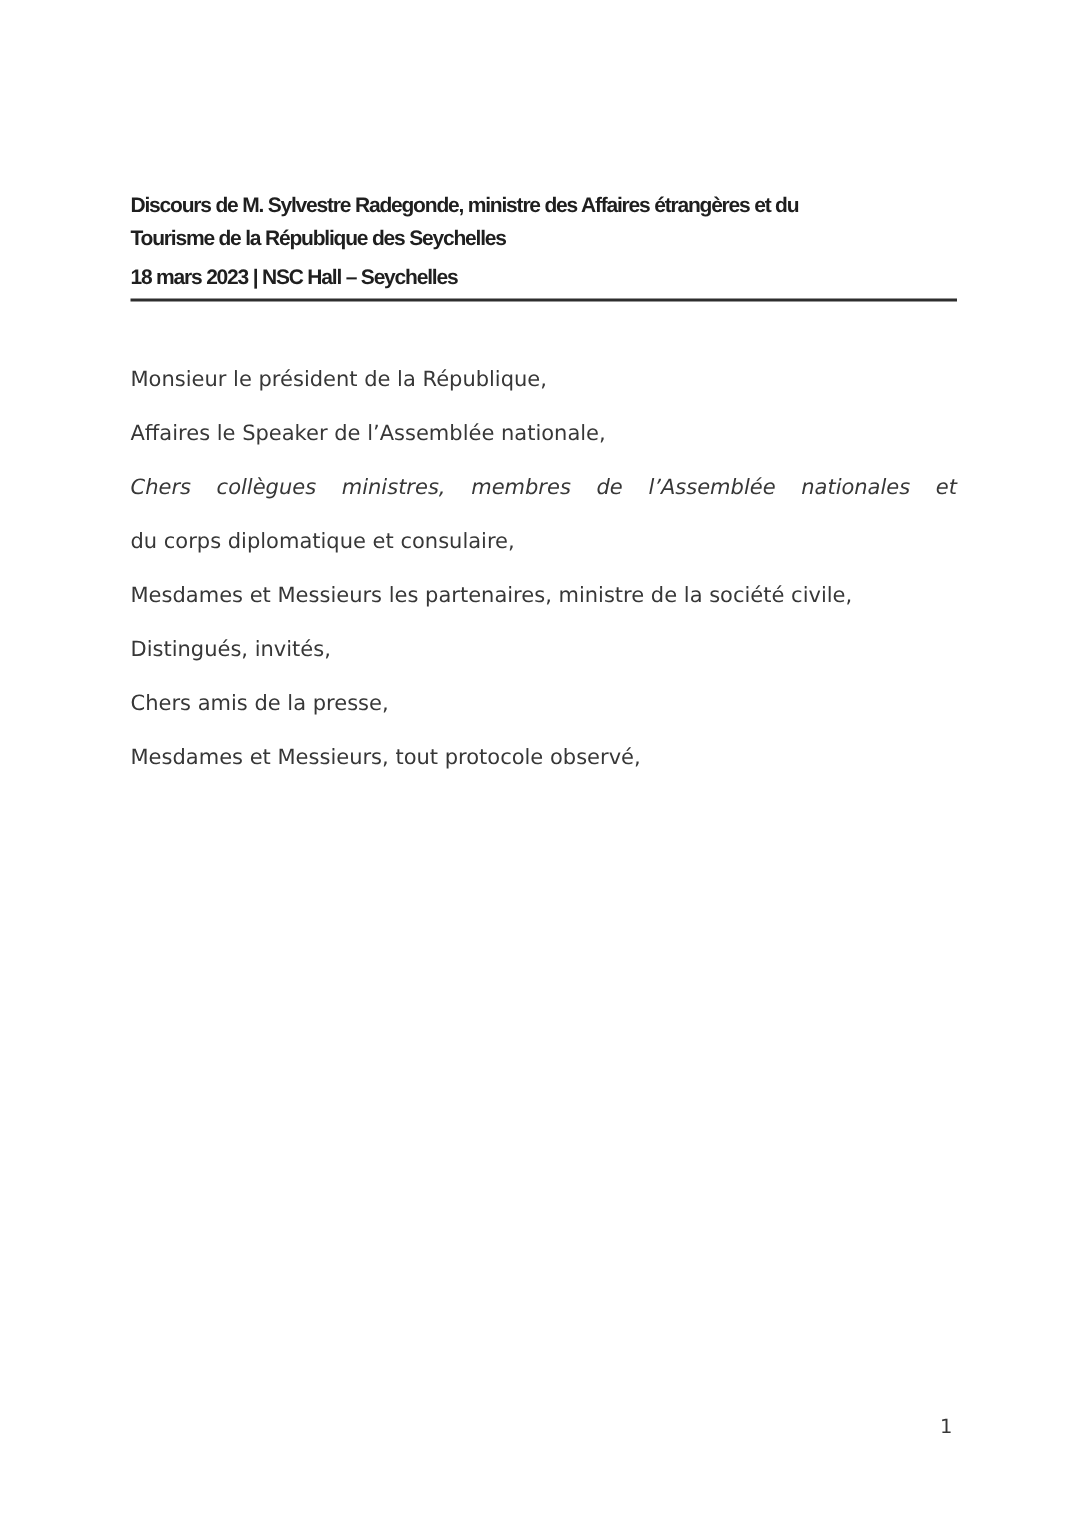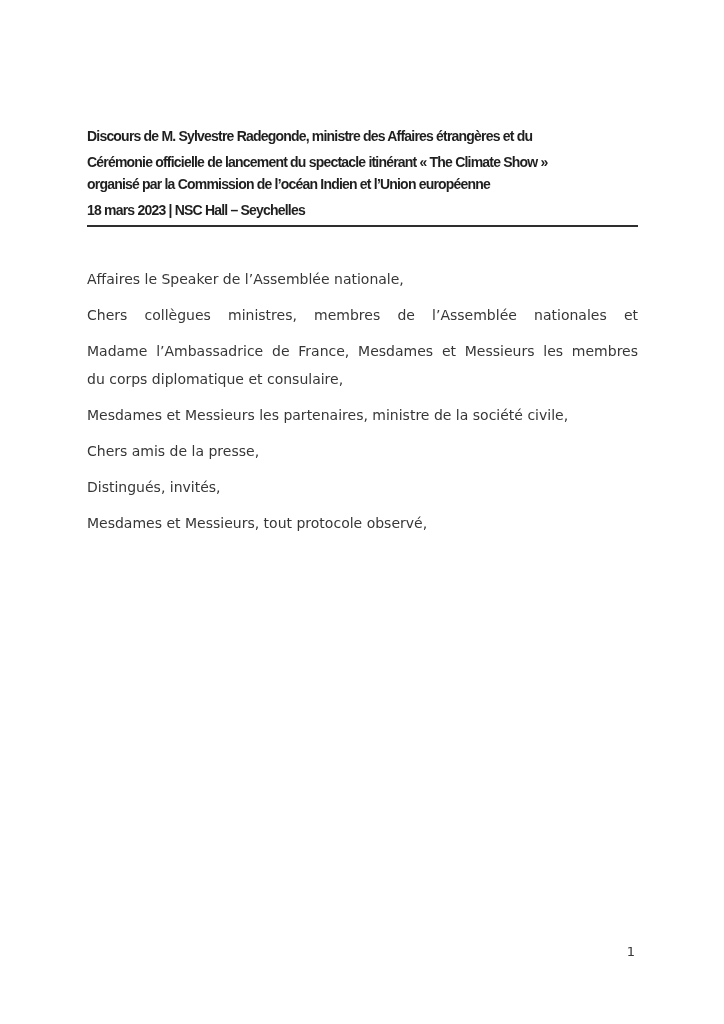--- a/index.html
+++ b/index.html
@@ -36,70 +36,70 @@
   .doc-body { margin-top: 38px; }
   .doc-body .para { margin: 0 0 8px 0; }
   .doc-body .line {
     font-size: 14px;
     line-height: 28px;
     color: #373737;
   }
   .doc-body .line.fill {
     text-align: justify;
     text-align-last: justify;
+    font-style: italic;
   }
   
   .footer {
     position: absolute;
     left: 87px; top: 944px;
     width: 548px;
     text-align: right;
     font-size: 13px;
     line-height: 16px;
     color: #373737;
   }
 </style>
 </head>
 <body>
 
 <div class="content">
 
   <div class="doc-header">
     <div class="para">
       <div class="line">Discours de M. Sylvestre Radegonde, ministre des Affaires étrangères et du</div>
-    </div>
-    <div class="para">
-      <div class="line">Cérémonie officielle de lancement du spectacle itinérant « The Climate Show »</div>
-      <div class="line">organisé par la Commission de l’océan Indien et l’Union européenne</div>
+      <div class="line">Tourisme de la République des Seychelles</div>
     </div>
     <div class="para">
       <div class="line">18 mars 2023 | NSC Hall – Seychelles</div>
     </div>
     <hr class="rule">
   </div>
 
   <div class="doc-body">
     <div class="para">
+      <div class="line">Monsieur le président de la République,</div>
+    </div>
+    <div class="para">
       <div class="line">Affaires le Speaker de l’Assemblée nationale,</div>
     </div>
     <div class="para">
       <div class="line fill">Chers collègues ministres, membres de l’Assemblée nationales et</div>
     </div>
     <div class="para">
-      <div class="line fill">Madame l’Ambassadrice de France, Mesdames et Messieurs les membres</div>
       <div class="line">du corps diplomatique et consulaire,</div>
     </div>
     <div class="para">
       <div class="line">Mesdames et Messieurs les partenaires, ministre de la société civile,</div>
     </div>
     <div class="para">
-      <div class="line">Chers amis de la presse,</div>
+      <div class="line">Distingués, invités,</div>
     </div>
     <div class="para">
-      <div class="line">Distingués, invités,</div>
+      <div class="line">Chers amis de la presse,</div>
     </div>
     <div class="para">
       <div class="line">Mesdames et Messieurs, tout protocole observé,</div>
     </div>
   </div>
 
 </div>
 
 <div class="footer">1</div>
 

